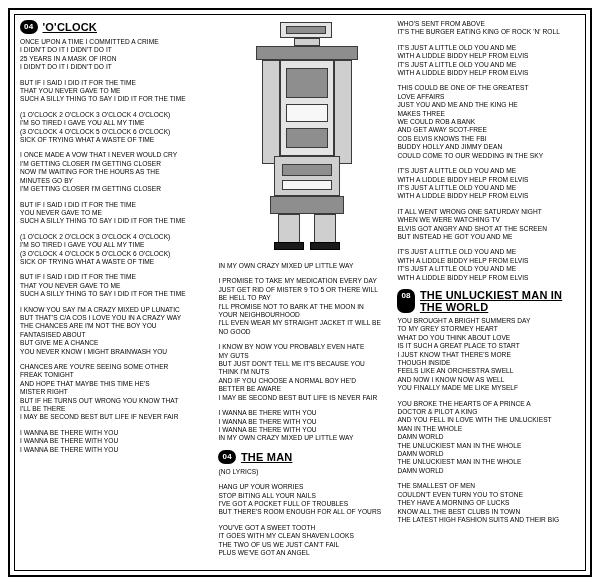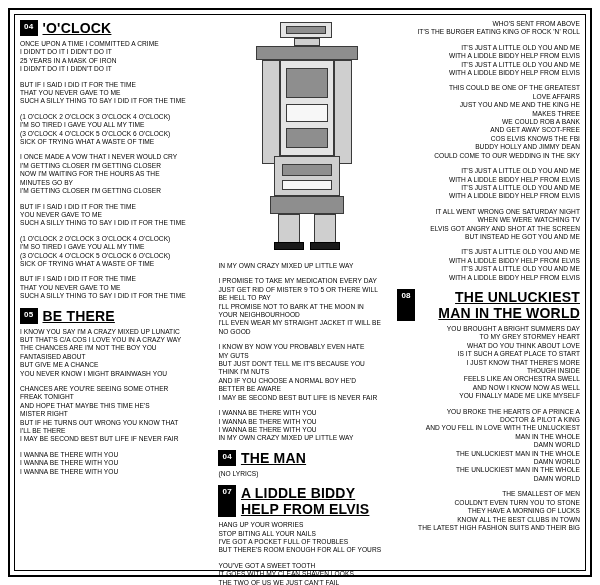--- a/index.html
+++ b/index.html
@@ -47,39 +47,40 @@
     bottom: 18px;
     display: flex;
     gap: 8px;
     box-sizing: border-box;
   }
   .col {
     box-sizing: border-box;
   }
   .col-left { width: 196px; }
   .col-mid  { width: 176px; position: relative; }
-  .col-right{ width: 188px; text-align: right; }
+  .col-right{ width: 188px; }
 
   .sec-head {
     display: flex;
     align-items: stretch;
     margin-bottom: 4px;
   }
   .sec-num {
     background: #000;
     color: #fff;
     font-size: 8px;
     font-weight: bold;
     line-height: 1;
     padding: 3px 4px 3px 4px;
     letter-spacing: .3px;
     display: inline-block;
+    border-radius: 7px;
   }
   .sec-title {
-    font-size: 14px;
+    font-size: 11px;
     font-weight: bold;
     text-decoration: underline;
     padding-left: 5px;
     align-self: center;
     letter-spacing: .2px;
     text-transform: uppercase;
   }
   .lyr {
     font-size: 6.6px;
     line-height: 8.4px;
@@ -153,24 +154,20 @@
         <p class="lyr">(1 O'CLOCK 2 O'CLOCK 3 O'CLOCK 4 O'CLOCK)
 I'M SO TIRED I GAVE YOU ALL MY TIME
 (3 O'CLOCK 4 O'CLOCK 5 O'CLOCK 6 O'CLOCK)
 SICK OF TRYING WHAT A WASTE OF TIME</p>
         <p class="lyr">BUT IF I SAID I DID IT FOR THE TIME
 THAT YOU NEVER GAVE TO ME
 SUCH A SILLY THING TO SAY I DID IT FOR THE TIME</p>
       </div>
 
       <div class="sec-block">
-        <div class="sec-head">
-          <span class="sec-num">05</span>
-          <span class="sec-title">Be There</span>
-        </div>
         <p class="lyr">I KNOW YOU SAY I'M A CRAZY MIXED UP LUNATIC
 BUT THAT'S C/A COS I LOVE YOU IN A CRAZY WAY
 THE CHANCES ARE I'M NOT THE BOY YOU
 FANTASISED ABOUT
 BUT GIVE ME A CHANCE
 YOU NEVER KNOW I MIGHT BRAINWASH YOU</p>
         <p class="lyr">CHANCES ARE YOU'RE SEEING SOME OTHER
 FREAK TONIGHT
 AND HOPE THAT MAYBE THIS TIME HE'S
 MISTER RIGHT
@@ -241,24 +238,20 @@
 
       <div class="sec-block">
         <div class="sec-head">
           <span class="sec-num">04</span>
           <span class="sec-title">The Man</span>
         </div>
         <p class="lyr nolyrics">(NO LYRICS)</p>
       </div>
 
       <div class="sec-block">
-        <div class="sec-head">
-          <span class="sec-num">07</span>
-          <span class="sec-title">A Liddle Biddy Help From Elvis</span>
-        </div>
         <p class="lyr">HANG UP YOUR WORRIES
 STOP BITING ALL YOUR NAILS
 I'VE GOT A POCKET FULL OF TROUBLES
 BUT THERE'S ROOM ENOUGH FOR ALL OF YOURS</p>
         <p class="lyr">YOU'VE GOT A SWEET TOOTH
 IT GOES WITH MY CLEAN SHAVEN LOOKS
 THE TWO OF US WE JUST CAN'T FAIL
 PLUS WE'VE GOT AN ANGEL</p>
       </div>
 

